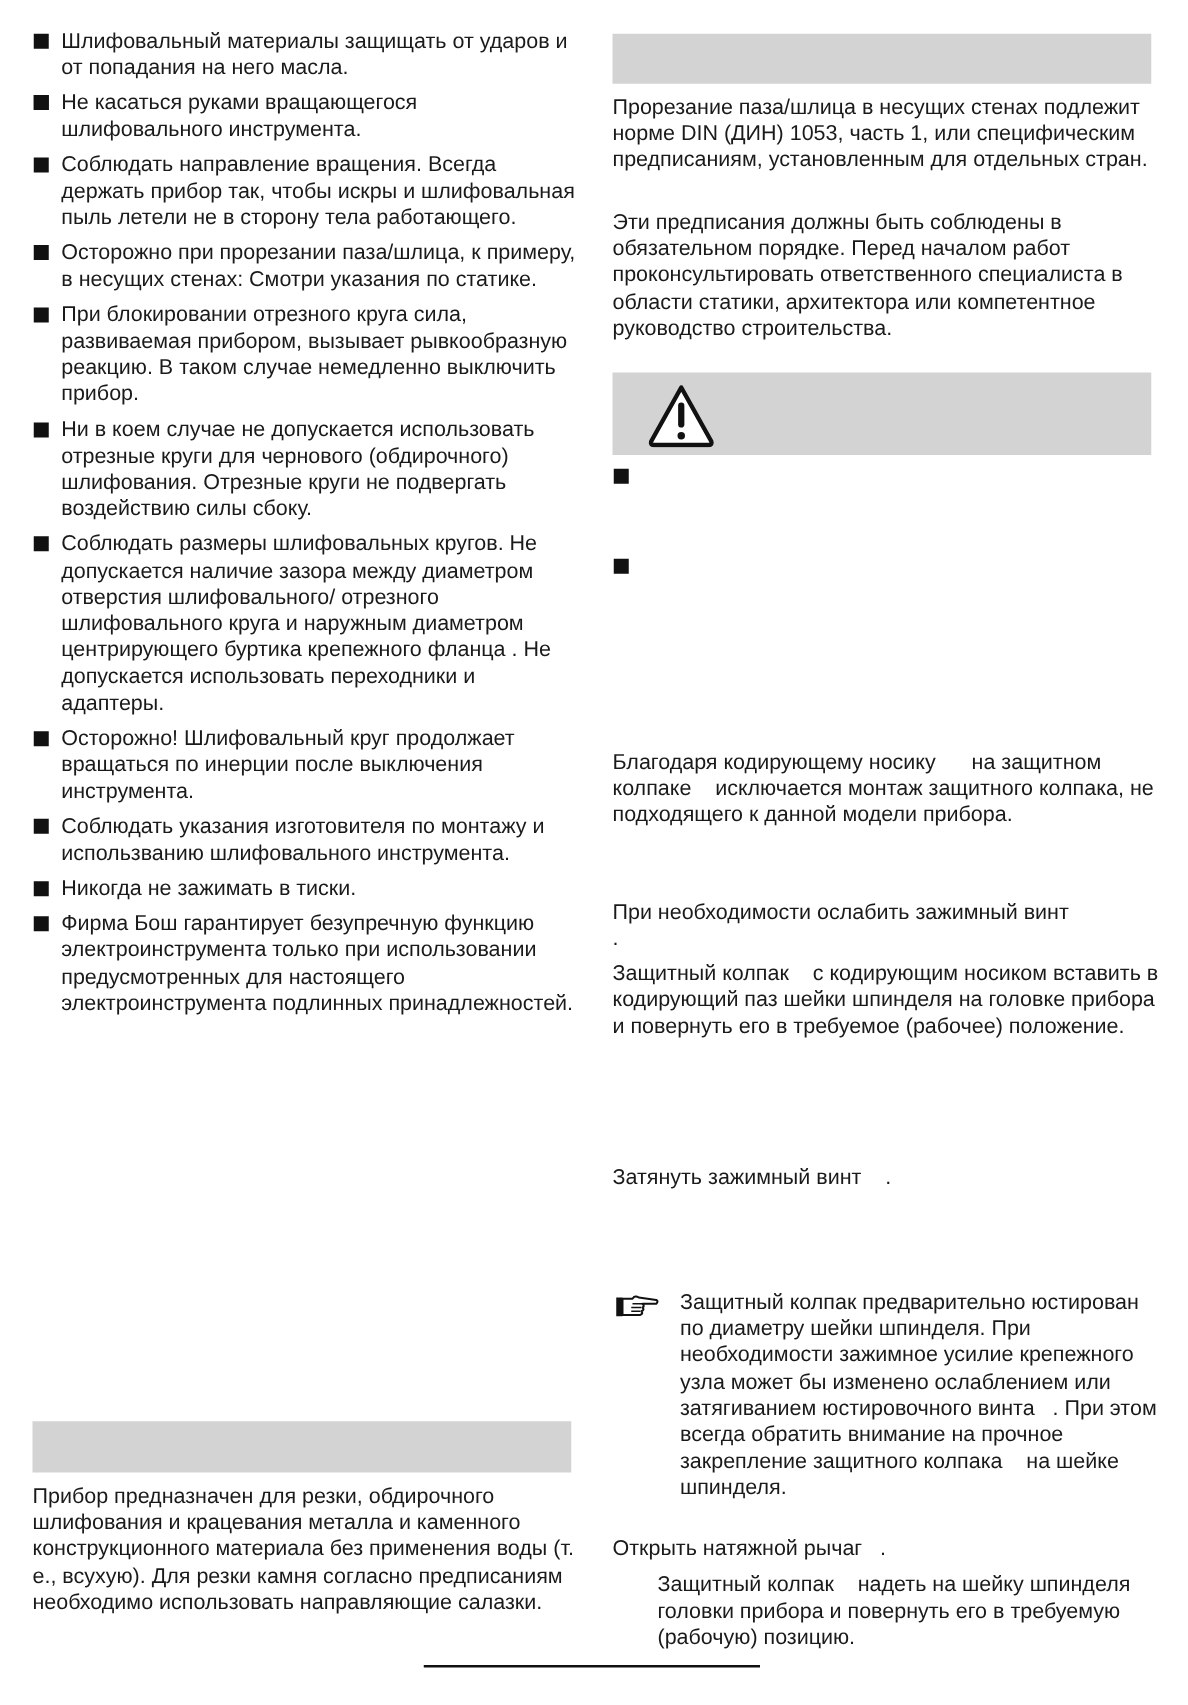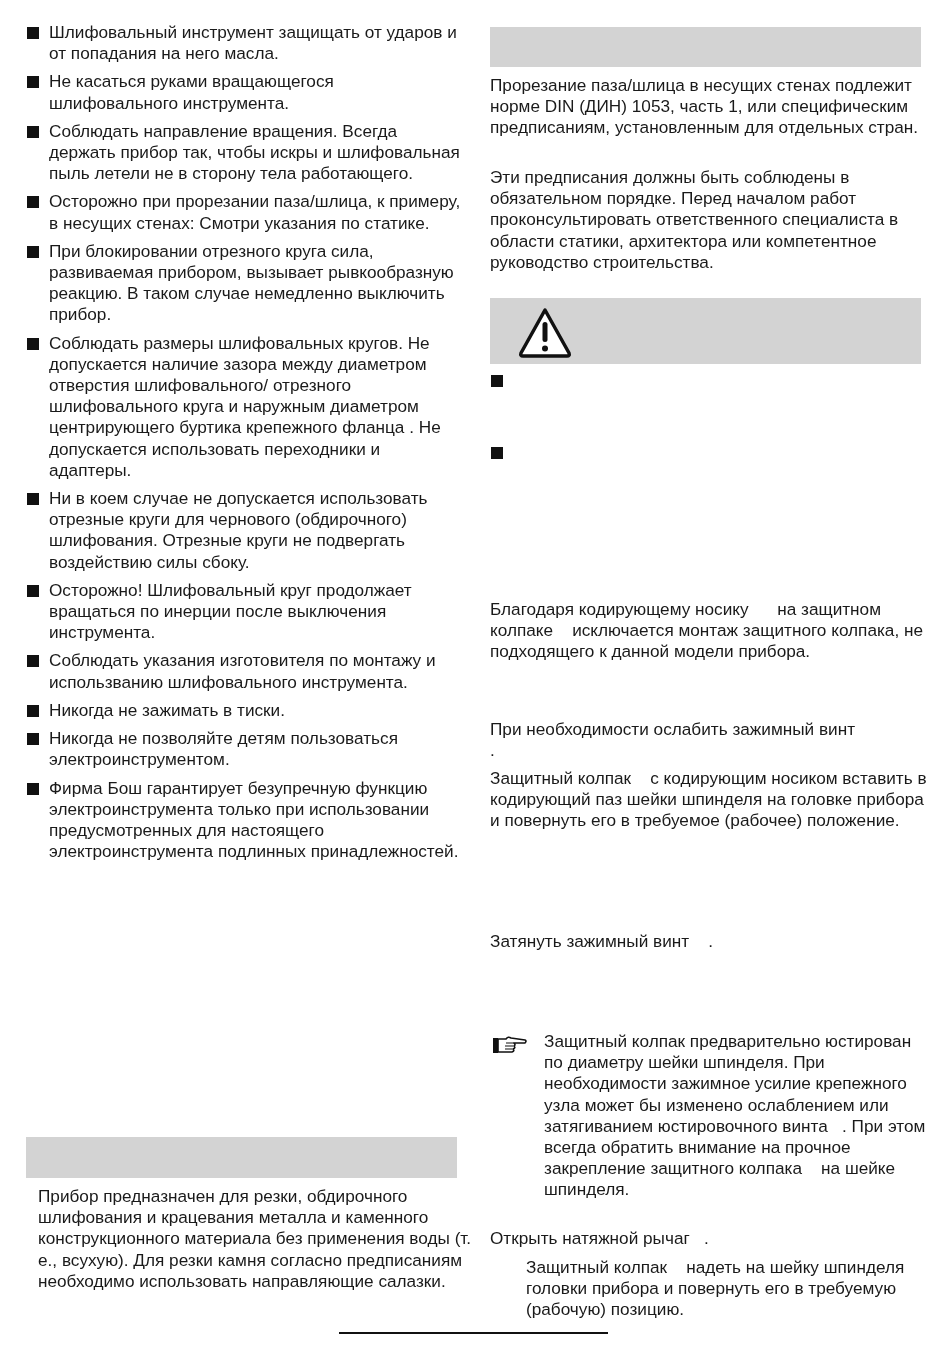--- a/index.html
+++ b/index.html
@@ -21,39 +21,38 @@
     .abs { position: absolute; }
     .greybar { position: absolute; background: #d3d3d3; }
     .rule { position: absolute; left: 339px; top: 1332px; width: 269px; height: 2px; background: #111; }
     .hand { position: absolute; }
   </style>
 </head>
 <body>
 
 <div class="col left">
   <div class="blist" style="top:22px;">
-    <div class="bitem"><span class="bullet"></span><span>Шлифовальный инструмент защищать от ударов и от попадания на него масла.</span></div>
+    <div class="bitem"><span class="bullet"></span><span>Шлифовальный материалы защищать от ударов и от попадания на него масла.</span></div>
     <div class="bitem"><span class="bullet"></span></div>
     <div class="bitem"><span class="bullet"></span><span>Не касаться руками вращающегося шлифовального инструмента.</span></div>
     <div class="bitem"><span class="bullet"></span><span>Соблюдать направление вращения. Всегда держать прибор так, чтобы искры и шлифовальная пыль летели не в сторону тела работающего.</span></div>
     <div class="bitem"><span class="bullet"></span><span>Осторожно при прорезании паза/шлица, к примеру, в несущих стенах: Смотри указания по статике.</span></div>
     <div class="bitem"><span class="bullet"></span><span>При блокировании отрезного круга сила, развиваемая прибором, вызывает рывкообразную реакцию. В таком случае немедленно выключить прибор.</span></div>
+    <div class="bitem"><span class="bullet"></span><span>Ни в коем случае не допускается использовать отрезные круги для чернового (обдирочного) шлифования. Отрезные круги не подвергать воздействию силы сбоку.</span></div>
     <div class="bitem"><span class="bullet"></span><span>Соблюдать размеры шлифовальных кругов. Не допускается наличие зазора между диаметром отверстия шлифовального/ отрезного шлифовального круга и наружным диаметром центрирующего буртика крепежного фланца . Не допускается использовать переходники и адаптеры.</span></div>
-    <div class="bitem"><span class="bullet"></span><span>Ни в коем случае не допускается использовать отрезные круги для чернового (обдирочного) шлифования. Отрезные круги не подвергать воздействию силы сбоку.</span></div>
     <div class="bitem"><span class="bullet"></span><span>Осторожно! Шлифовальный круг продолжает вращаться по инерции после выключения инструмента.</span></div>
     <div class="bitem"><span class="bullet"></span><span>Соблюдать указания изготовителя по монтажу и использванию шлифовального инструмента.</span></div>
     <div class="bitem"><span class="bullet"></span><span>Никогда не зажимать в тиски.</span></div>
-    <div class="bitem"><span class="bullet"></span><span>Никогда не позволяйте детям пользоваться электроинструментом.</span></div>
     <div class="bitem"><span class="bullet"></span><span>Фирма Бош гарантирует безупречную функцию электроинструмента только при использовании предусмотренных для настоящего электроинструмента подлинных принадлежностей.</span></div>
   </div>
 
   <div class="greybar" style="left:0; top:1137px; width:431px; height:41px;">
     <span></span>
   </div>
-  <p class="para abs" style="left:12px; top:1186px; width:440px;">Прибор предназначен для резки, обдирочного шлифования и крацевания металла и каменного конструкционного материала без применения воды (т. е., всухую). Для резки камня согласно предписаниям необходимо использовать направляющие салазки.</p>
+  <p class="para abs" style="left:0; top:1186px; width:440px;">Прибор предназначен для резки, обдирочного шлифования и крацевания металла и каменного конструкционного материала без применения воды (т. е., всухую). Для резки камня согласно предписаниям необходимо использовать направляющие салазки.</p>
 </div>
 
 <div class="col right">
   <div class="greybar" style="left:0; top:27px; width:431px; height:40px;">
     <span></span>
   </div>
   <p class="para abs" style="left:0; top:75px; width:440px;">Прорезание паза/шлица в несущих стенах подлежит норме DIN (ДИН) 1053, часть 1, или специфическим предписаниям, установленным для отдельных стран.</p>
   <p class="para abs" style="left:0; top:167px; width:440px;">Эти предписания должны быть соблюдены в обязательном порядке. Перед началом работ проконсультировать ответственного специалиста в области статики, архитектора или компетентное руководство строительства.</p>
 
   <div class="greybar" style="left:0; top:298px; width:431px; height:66px;">

